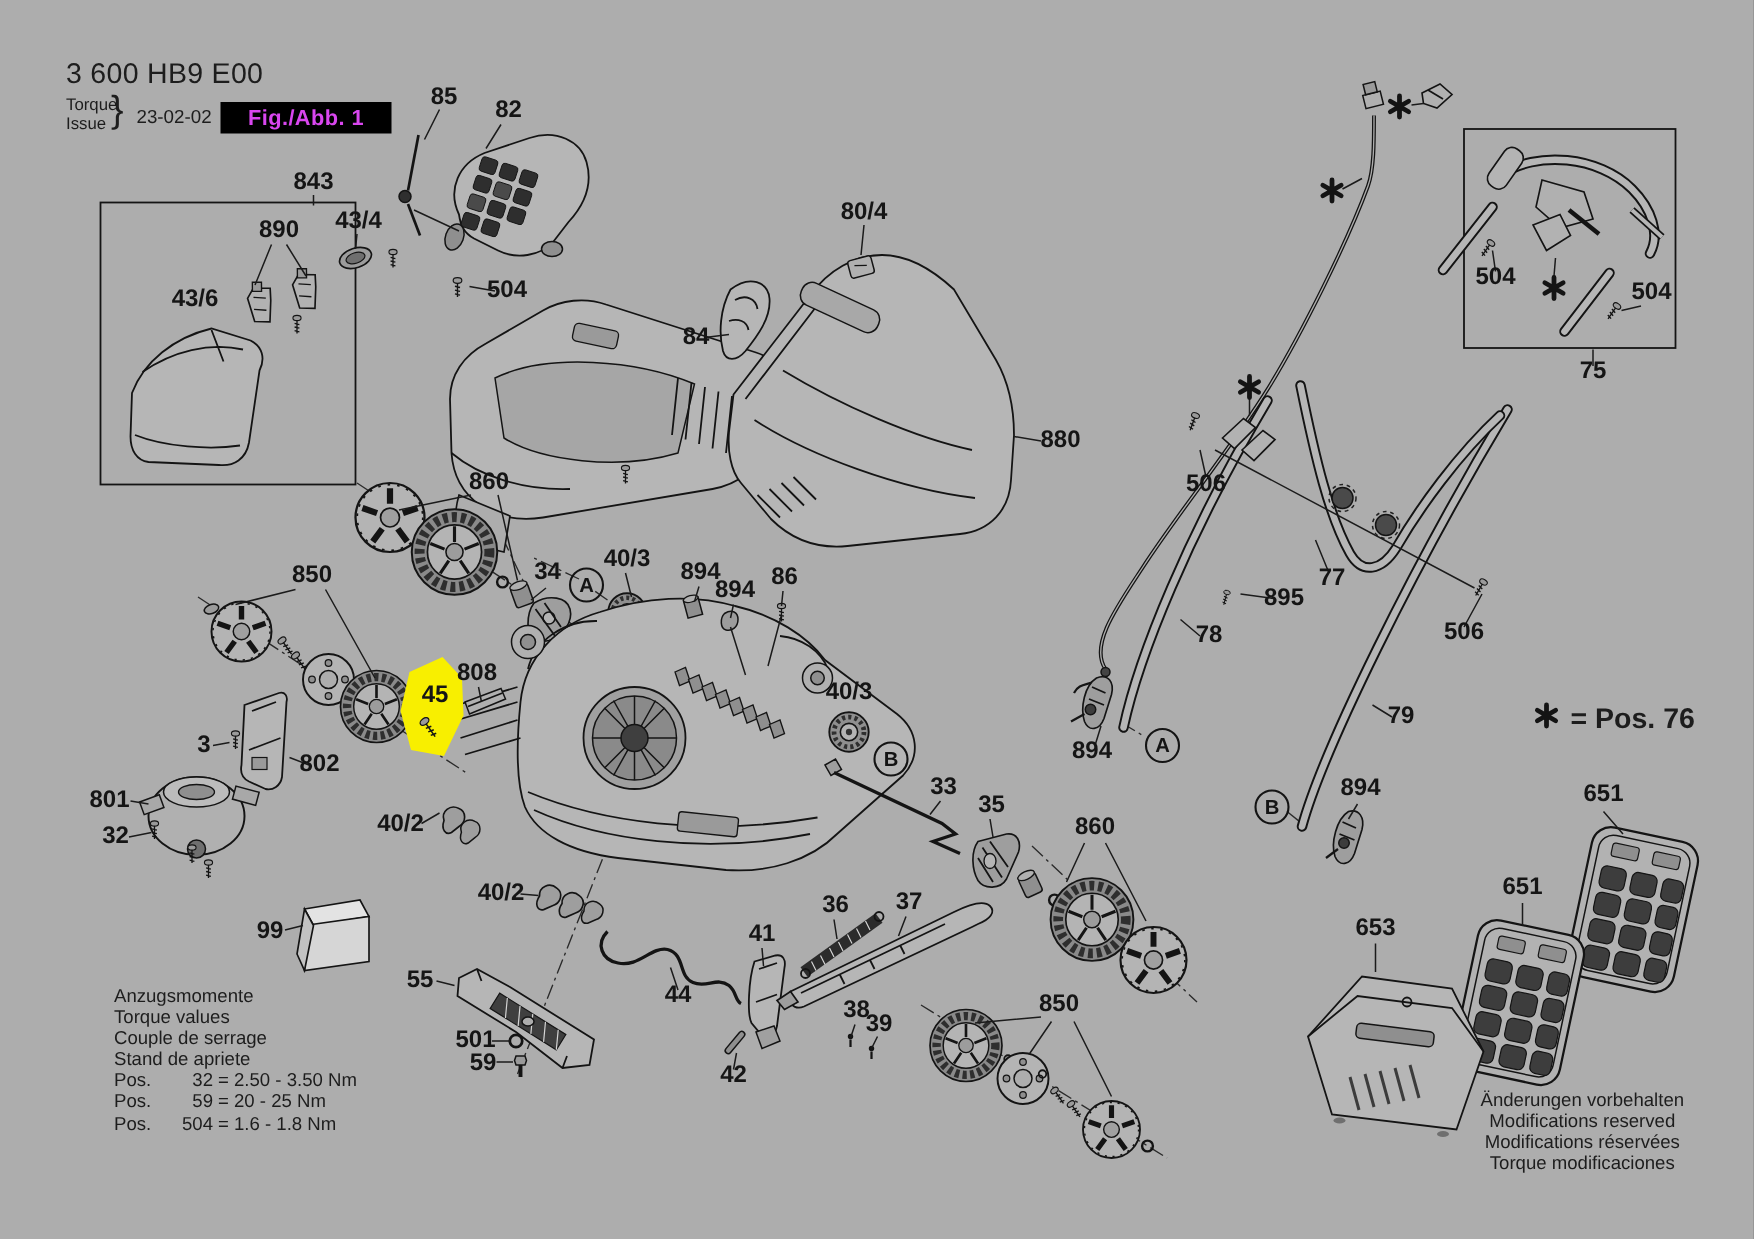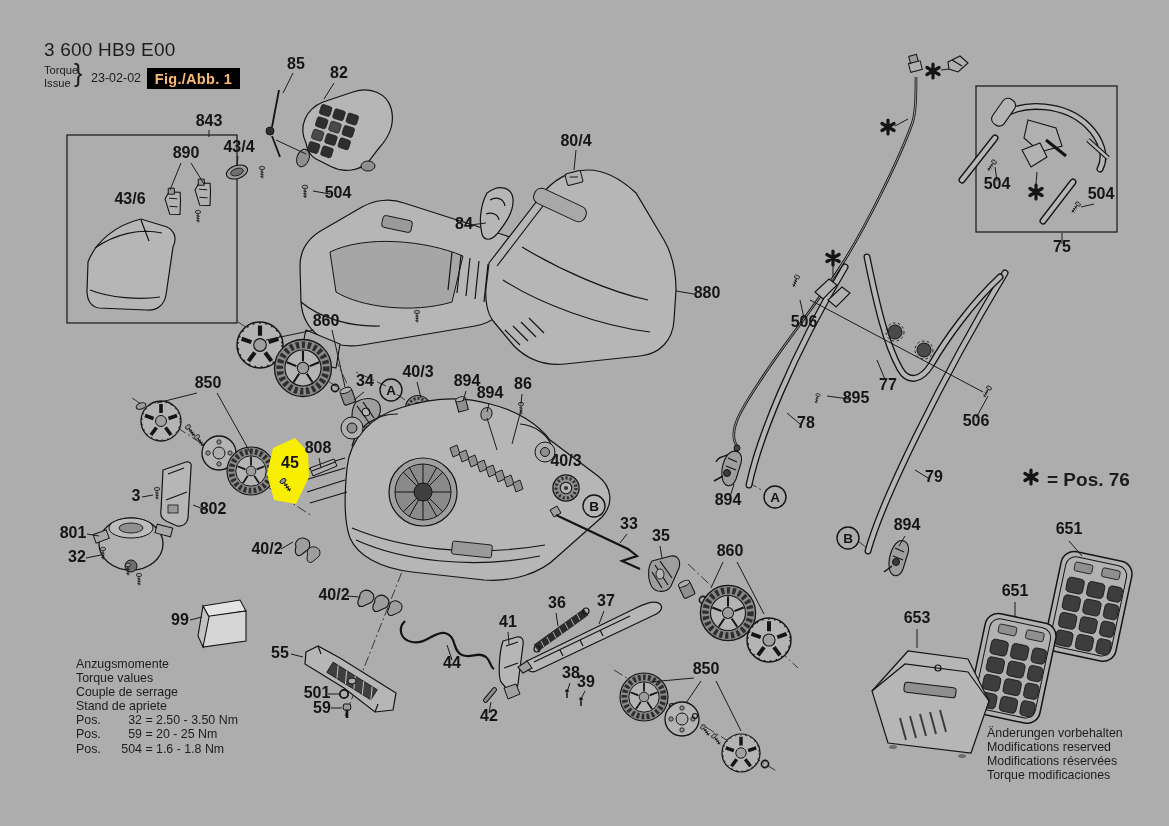--- a/index.html
+++ b/index.html
@@ -4,21 +4,21 @@
 <style>
   html,body{margin:0;padding:0;background:#888;}
   .stage{position:relative;width:1169px;height:826px;background:#adadad;overflow:hidden;
          font-family:"Liberation Sans",sans-serif;color:#1d1d1d;}
   .stage svg{position:absolute;left:0;top:0;}
   .abs{position:absolute;}
   .pn{font-size:19px;letter-spacing:.2px;}
   .small{font-size:11.2px;line-height:12.6px;}
   .brace{font-size:25px;font-weight:400;}
   .date{font-size:12.5px;}
-  .figbadge{background:#000;color:#fdba74;font-weight:bold;font-size:14.5px;width:93px;height:21px;
+  .figbadge{background:#000;color:#d946ef;font-weight:bold;font-size:14.5px;width:114px;height:21px;
             display:flex;align-items:center;justify-content:center;letter-spacing:.3px;}
   .tq{font-size:12.4px;line-height:14.1px;}
   .tq-label{display:inline-block;width:32px;}
   .tq-num{display:inline-block;width:34px;text-align:right;}
   .tq-eq{display:inline-block;width:14px;text-align:center;}
   .notice{font-size:12.4px;line-height:14.1px;}
   .legendnote{font-size:19px;font-weight:bold;}
   
   .ol{stroke:#141414;stroke-width:1.2;fill:none;}
   .part{stroke:#141414;stroke-width:1.2;fill:#b6b6b6;}
@@ -612,20 +612,20 @@
     <span class="tq-label">Pos.</span><span class="tq-num">32</span><span class="tq-eq">=</span><span>2.50 - 3.50 Nm</span>
   </div>
   <div>
     <span class="tq-label">Pos.</span><span class="tq-num">59</span><span class="tq-eq">=</span><span>20 - 25 Nm</span>
   </div>
   <div>
     <span class="tq-label">Pos.</span><span class="tq-num">504</span><span class="tq-eq">=</span><span>1.6 - 1.8 Nm</span>
   </div>
 </div>
 
-<div class="abs notice" style="left:987px;top:726px;">
+<div class="abs notice" style="left:987px;top:726px;text-align:center;">
   <div>Änderungen vorbehalten</div>
   <div>Modifications reserved</div>
   <div>Modifications réservées</div>
   <div>Torque modificaciones</div>
 </div>
 
 </div>
 
 </body></html>

